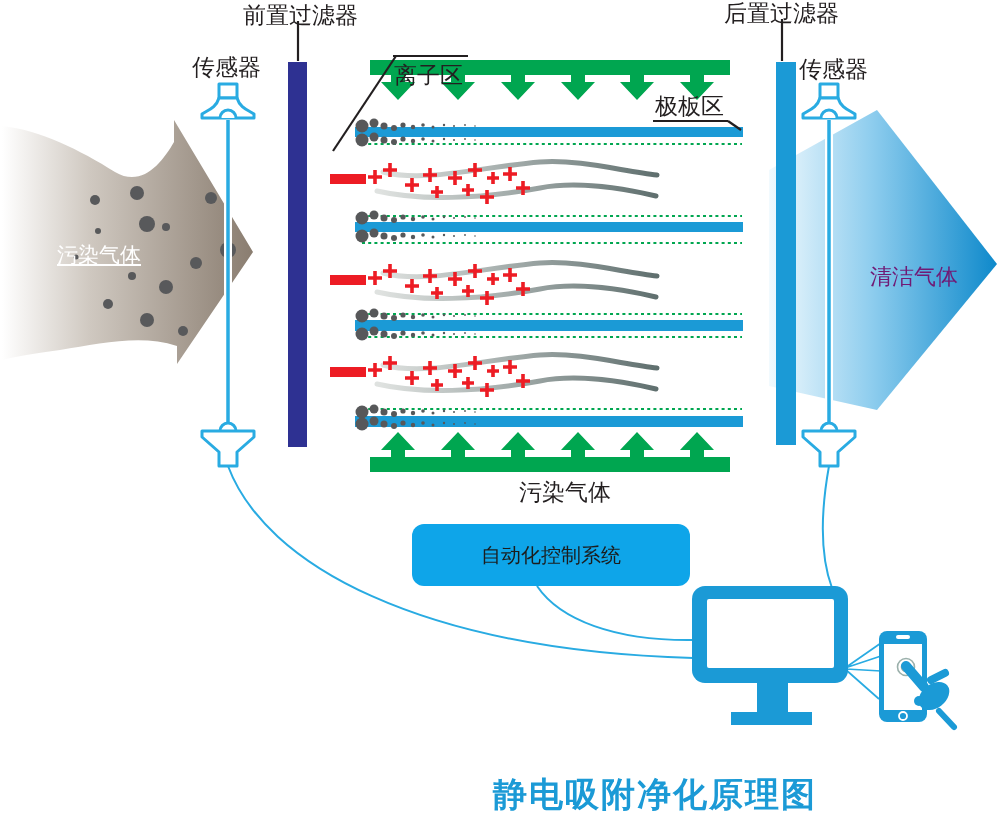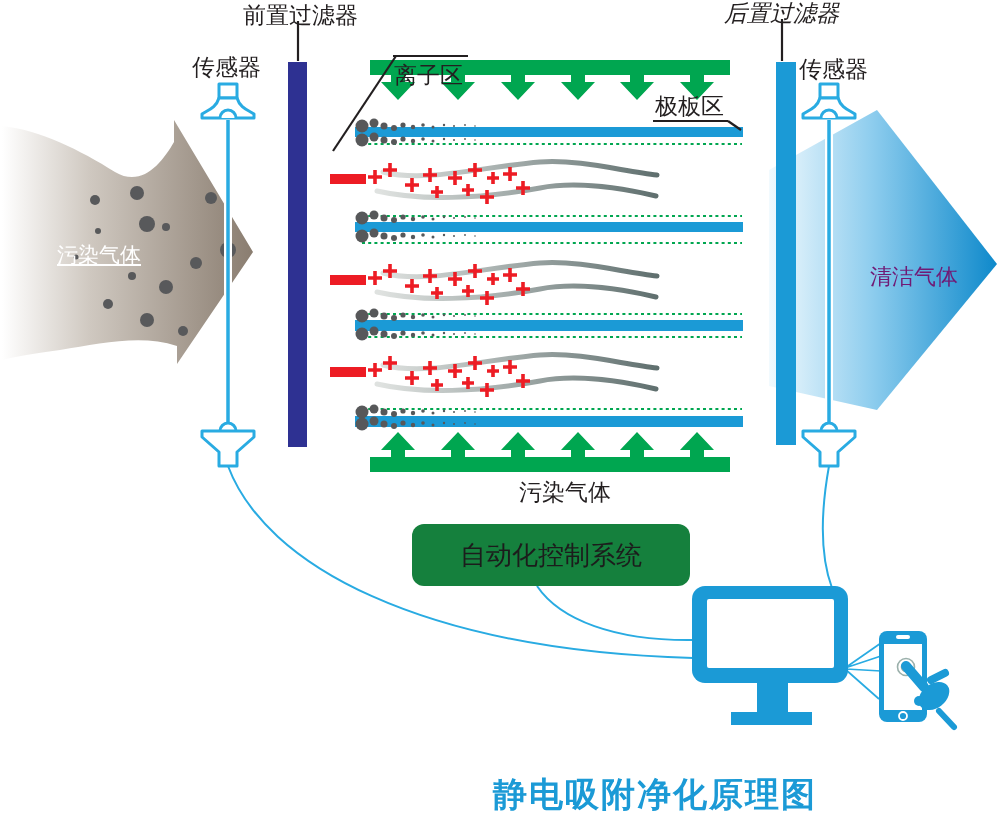--- a/index.html
+++ b/index.html
@@ -6,28 +6,28 @@
   .canvas{
     position:relative;width:1000px;height:814px;background:#ffffff;
     font-family:"Liberation Sans",sans-serif;overflow:hidden;
   }
   .canvas svg.diagram{position:absolute;left:0;top:0;}
   .lbl{position:absolute;white-space:nowrap;color:#231f20;font-size:23px;line-height:1.1;}
   .lbl-pre{left:243px;top:3px;}
   .lbl-sensor-l{left:192px;top:55px;}
   .lbl-ion{left:394px;top:31px;margin-top:32px;}
   .lbl-plate{left:655px;top:96px;font-family:Liberation Mono, monospace;}
-  .lbl-post{left:724px;top:1px;font-style:italic;}
+  .lbl-post{left:724px;top:1px;}
   .lbl-sensor-r{left:799px;top:57px;}
   .lbl-dirty{left:57px;top:243px;color:#ffffff;font-size:21px;text-decoration:underline;}
   .lbl-clean{left:870px;top:265px;color:#701a75;font-size:22px;}
   .lbl-flush{left:519px;top:480px;}
   .control-box{
     position:absolute;left:412px;top:524px;width:278px;height:62px;
-    background:#15803d;border-radius:12px;color:#1c1c1c;font-size:26px;
+    background:#0ea5e9;border-radius:12px;color:#1c1c1c;font-size:20px;
     text-align:center;line-height:62px;
   }
   .platform-box{
     position:absolute;left:707px;top:599px;width:127px;height:69px;
     color:#231f20;font-size:31px;text-align:center;line-height:69px;
   }
   .title{
     position:absolute;left:493px;top:772px;color:#1b9ad6;font-size:34px;
     font-weight:bold;letter-spacing:2px;white-space:nowrap;
   }

